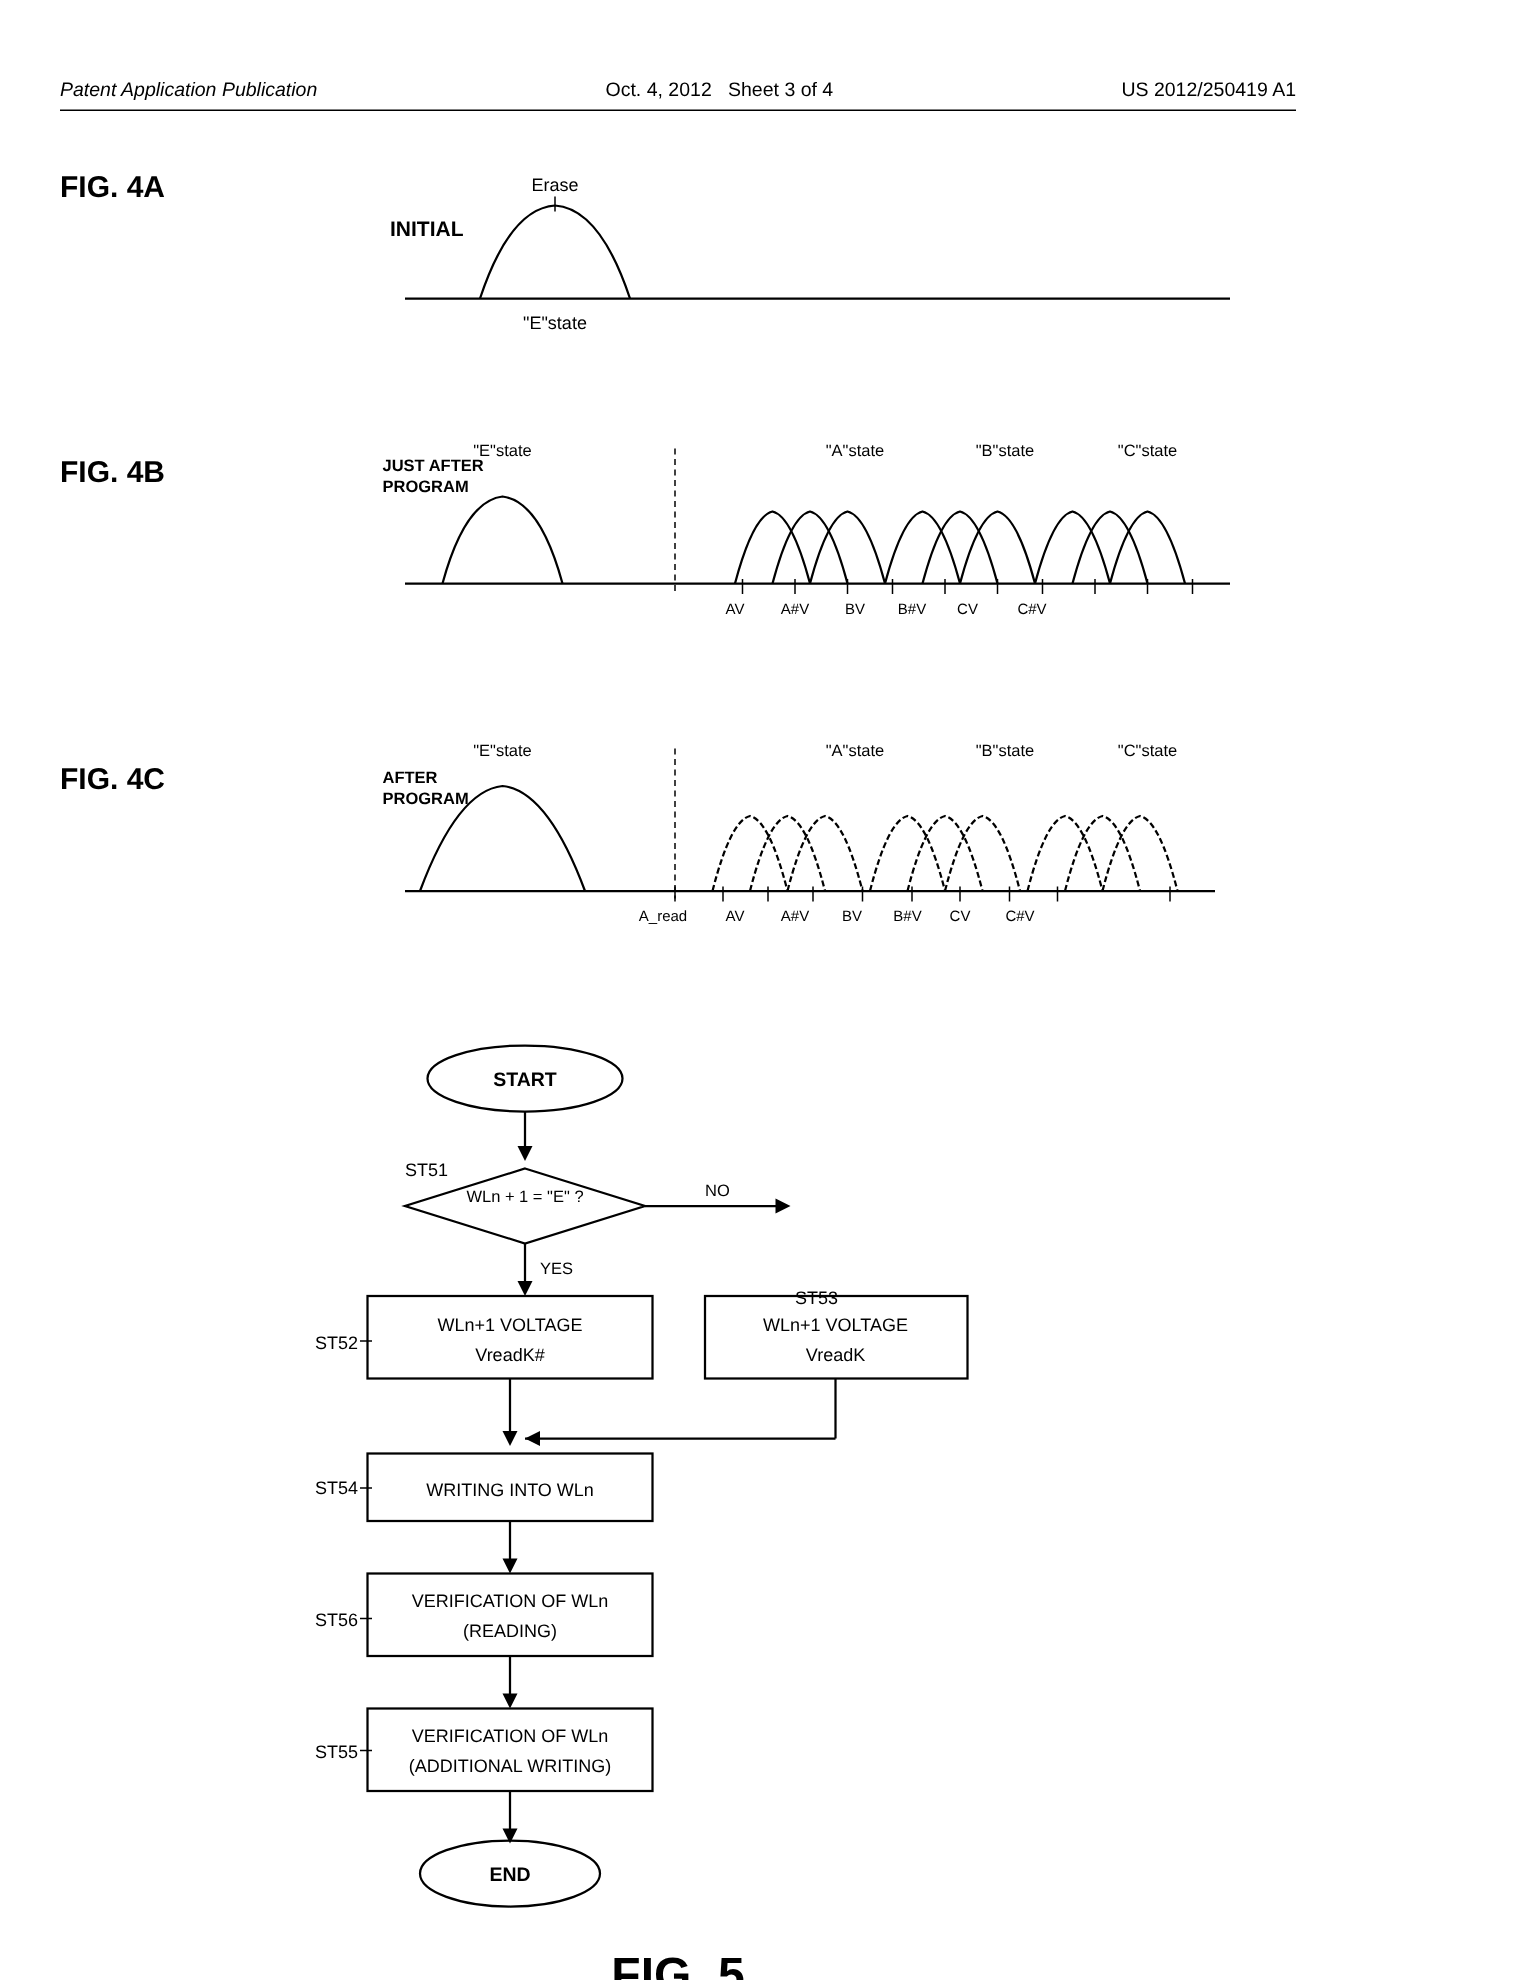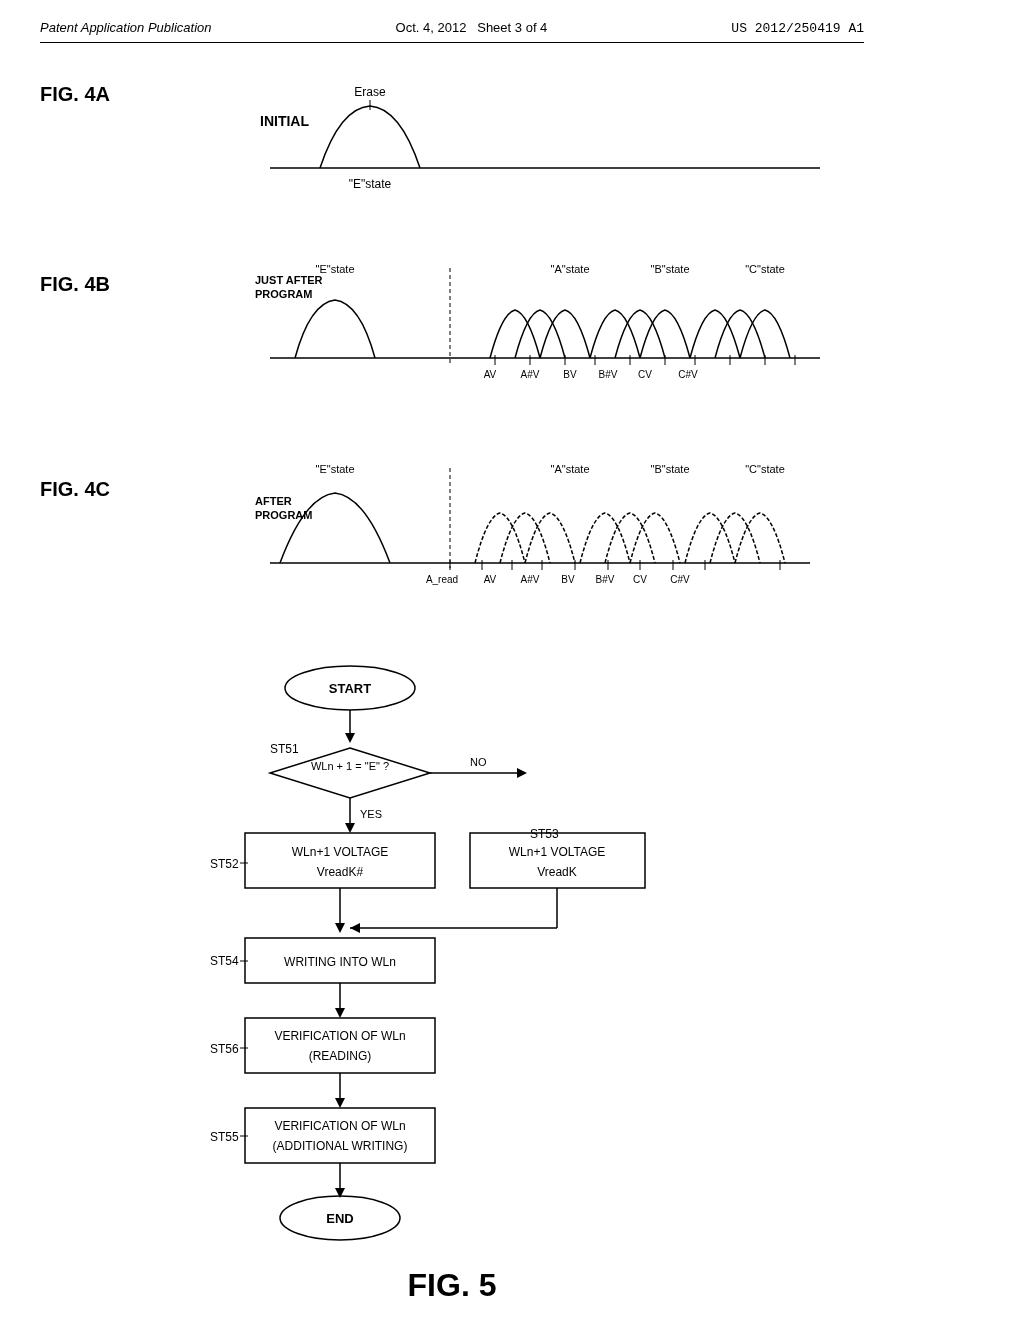--- a/index.html
+++ b/index.html
@@ -25,22 +25,22 @@
       display: flex;
       justify-content: space-between;
       align-items: baseline;
       border-bottom: 1px solid #000;
       padding-bottom: 6px;
       margin-bottom: 30px;
       font-size: 13px;
     }
 
     .header-left { font-style: italic; font-size: 13px; }
-    .header-center { font-size: 13px; }
-    .header-right { font-size: 13px; font-family: Liberation Mono, monospace; }
+    .header-center { font-size: 13px; margin-top: 32px; }
+    .header-right { font-size: 13px; }
 
     
     .figure-section {
       margin-bottom: 30px;
       position: relative;
     }
 
     .fig-label {
       font-size: 20px;
       font-weight: bold;
@@ -145,21 +145,21 @@
       <text x="390" y="120" font-size="10" text-anchor="middle" font-family="Arial">A#V</text>
       <text x="430" y="120" font-size="10" text-anchor="middle" font-family="Arial">BV</text>
       <text x="468" y="120" font-size="10" text-anchor="middle" font-family="Arial">B#V</text>
       <text x="505" y="120" font-size="10" text-anchor="middle" font-family="Arial">CV</text>
       <text x="548" y="120" font-size="10" text-anchor="middle" font-family="Arial">C#V</text>
     </svg>
   </div>
 
   <div class="figure-section" style="height:175px; margin-bottom:30px;">
     <span class="fig-label" style="top:25px;">FIG. 4C</span>
-    <div style="position:absolute; left:215px; top:41px; font-size:11px; font-weight:bold; line-height:1.3;">
+    <div style="position:absolute; left:215px; top:28px; font-size:11px; font-weight:bold; line-height:1.3;">
       <span>AFTER</span><br>
       <span>PROGRAM</span>
     </div>
     <svg width="700" height="170" style="position:absolute; left:100px; top:5px;">
 
       <text x="195" y="15" font-size="11" text-anchor="middle" font-family="Arial">"E"state</text>
       <text x="430" y="15" font-size="11" text-anchor="middle" font-family="Arial">"A"state</text>
       <text x="530" y="15" font-size="11" text-anchor="middle" font-family="Arial">"B"state</text>
       <text x="625" y="15" font-size="11" text-anchor="middle" font-family="Arial">"C"state</text>
 

